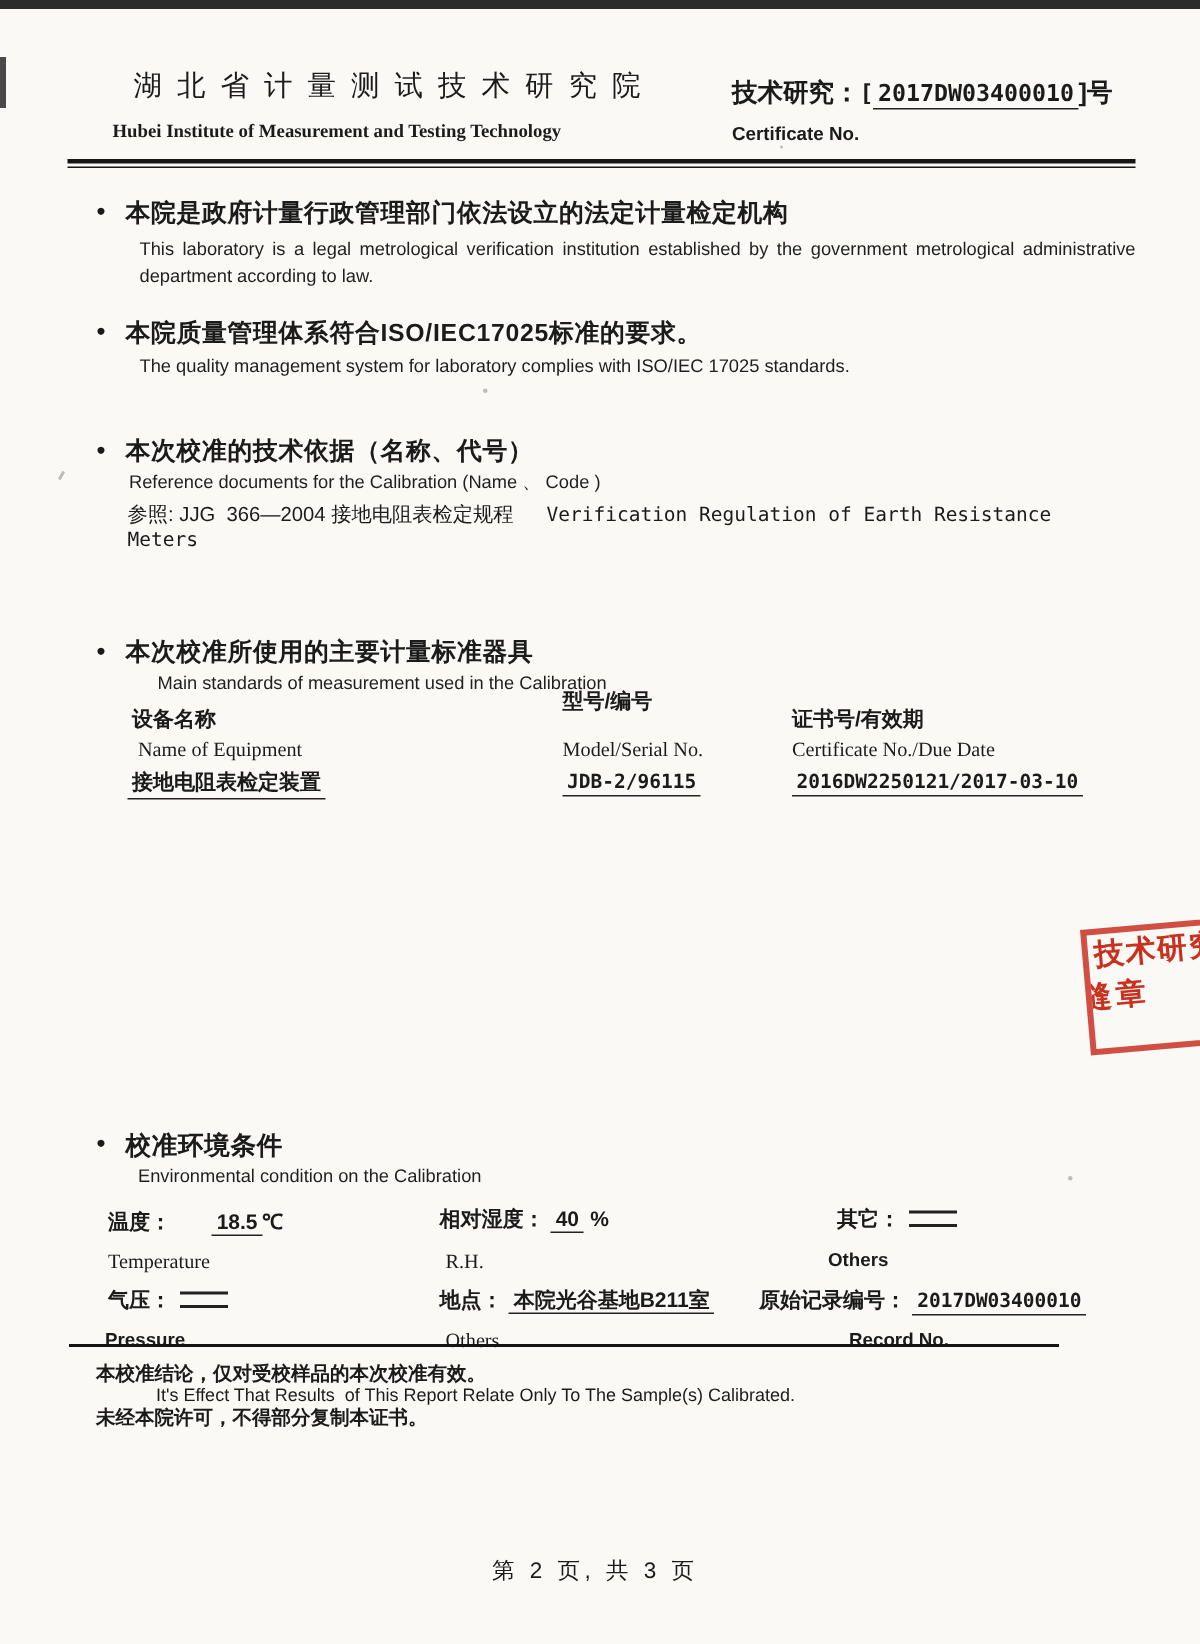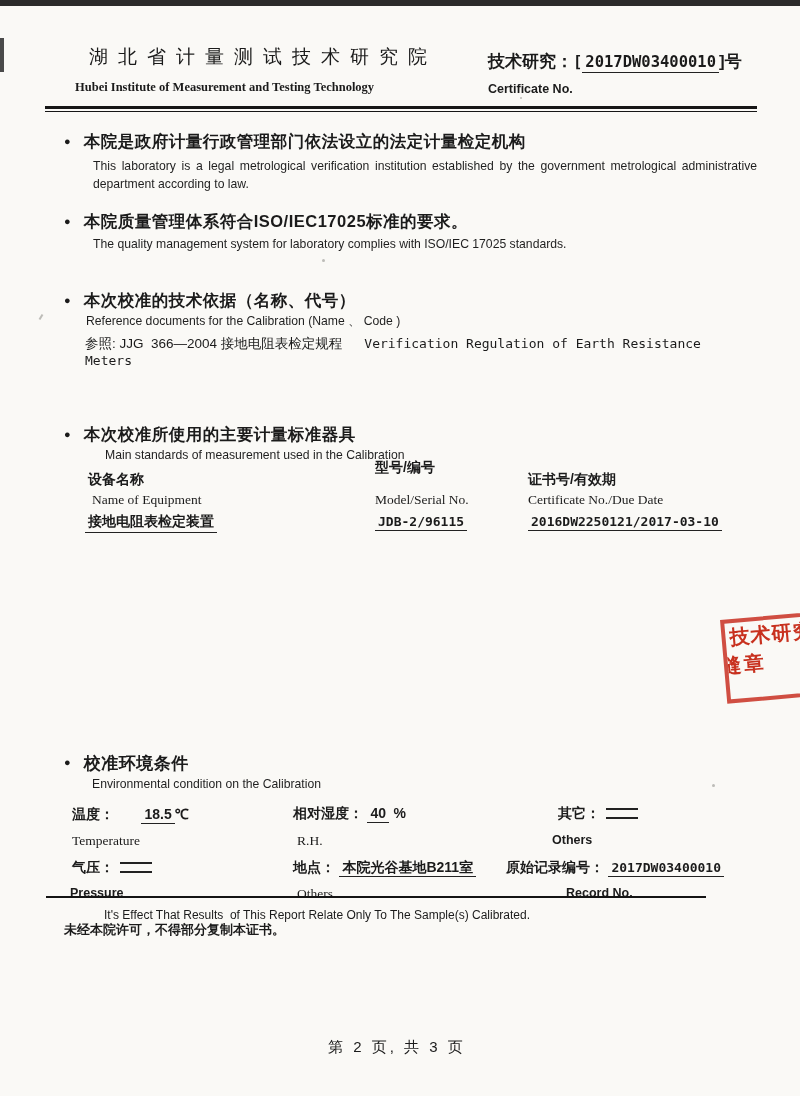--- a/index.html
+++ b/index.html
@@ -145,20 +145,21 @@
     <span class="tbl-val-mono ul">2017DW03400010</span>
   </div>
 
   <div class="abs env-en-sans" style="left:70px;top:886px;">Pressure</div>
   <div class="abs env-en-serif" style="left:297px;top:886px;">Others</div>
   <div class="abs env-en-sans" style="left:566px;top:886px;">Record No.</div>
 
   <div class="abs env-rule"></div>
 
   <div class="abs" style="left:64px;top:908px;">
+    <div class="note-cn">本校准结论，仅对受校样品的本次校准有效。</div>
     <div class="note-en pre">It's Effect That Results  of This Report Relate Only To The Sample(s) Calibrated.</div>
     <div class="note-cn">未经本院许可，不得部分复制本证书。</div>
   </div>
 
   <div class="abs footer">第 2 页, 共 3 页</div>
 
   <div class="abs speck" style="left:322px;top:259px;"></div>
   <div class="abs speck" style="left:40px;top:314px;width:2px;height:6px;border-radius:0;transform:rotate(30deg);"></div>
   <div class="abs speck" style="left:712px;top:784px;"></div>
   <div class="abs speck" style="left:520px;top:97px;width:2px;height:2px;"></div>

